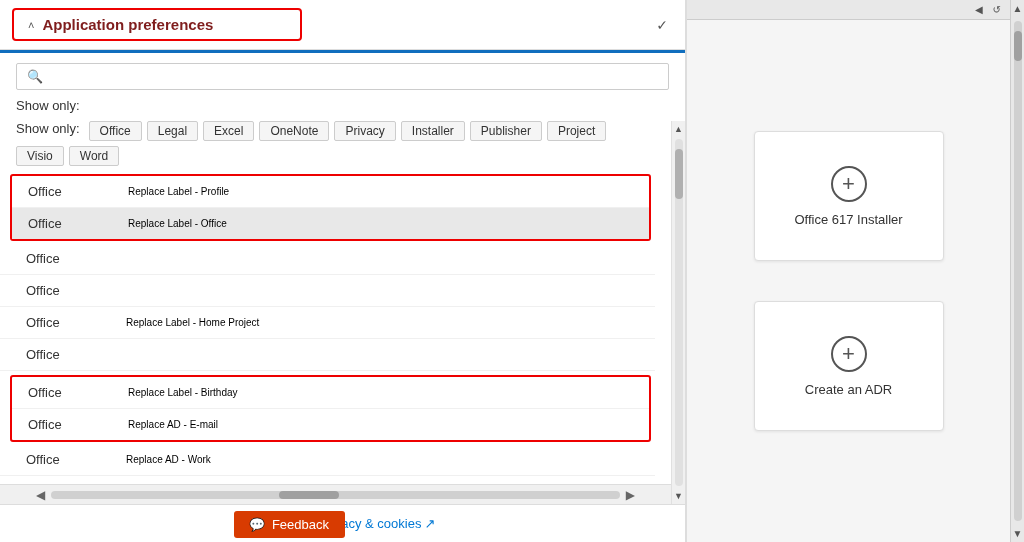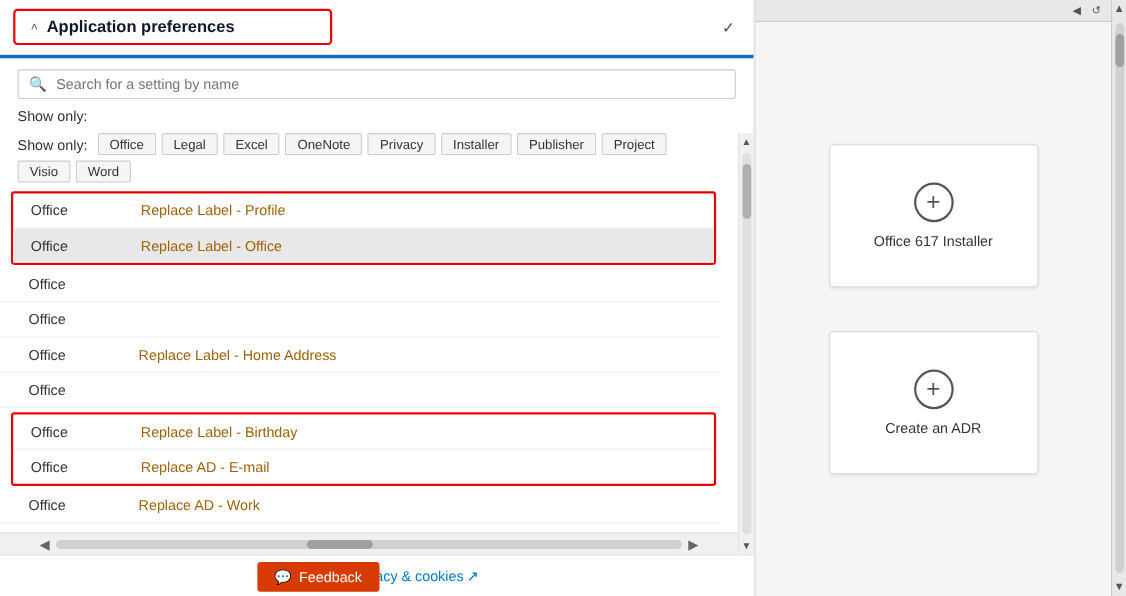--- a/index.html
+++ b/index.html
@@ -44,21 +44,21 @@
     }
 
     .header-title-box .chevron {
       font-size: 11px;
       color: #555;
     }
 
     .header-title {
       font-size: 15px;
       font-weight: 600;
-      color: #0f172a;
+      color: #7f1d1d;
     }
 
     .header-actions {
       display: flex;
       gap: 6px;
       align-items: center;
     }
 
     .header-icon-btn {
       background: none;
@@ -102,21 +102,21 @@
       font-size: 13px;
       color: #333;
       width: 100%;
       background: transparent;
     }
 
     
     .filter-row {
       padding: 0 16px 8px 16px;
       display: flex;
-      align-items: center;
+      align-items: flex-start;
       gap: 5px;
       flex-wrap: wrap;
     }
 
     .filter-label {
       font-size: 13px;
       color: #333;
       margin-right: 4px;
       font-weight: 500;
     }
@@ -176,22 +176,22 @@
       padding: 8px 16px;
     }
 
     .item-app {
       width: 100px;
       color: #333;
       font-size: 13px;
     }
 
     .item-label {
-      color: #a16207;
-      font-size: 13px;
+      color: #000000;
+      font-size: 10px;
     }
 
     
     .hscroll-area {
       height: 20px;
       background: #f0f0f0;
       border-top: 1px solid #ddd;
       display: flex;
       align-items: center;
       padding: 0 30px;
@@ -437,21 +437,20 @@
     </div>
     <div class="header-actions">
       <button class="header-icon-btn">✓</button>
     </div>
   </div>
   <div class="header-underline"></div>
 
   <div class="search-bar">
     <div class="search-input-wrapper">
       <span class="search-icon">🔍</span>
-      <input class="search-input" type="text" placeholder="Search for a setting by name" style="">
     </div>
   </div>
 
   <div class="filter-row">
     <span class="filter-label">Show only:</span>
   </div>
 
   <div class="left-content-wrapper">
     <div class="list-section">
 
@@ -483,21 +482,21 @@
         </div>
 
         <div class="list-item plain" style="padding-left:26px;">
           <span class="item-app">Office</span>
         </div>
         <div class="list-item plain" style="padding-left:26px;">
           <span class="item-app">Office</span>
         </div>
         <div class="list-item plain" style="padding-left:26px;">
           <span class="item-app">Office</span>
-          <span class="item-label">Replace Label - Home Address</span>
+          <span class="item-label">Replace Label - Home Project</span>
         </div>
         <div class="list-item plain" style="padding-left:26px;">
           <span class="item-app">Office</span>
         </div>
 
         <div class="bordered-group" style="margin-left:10px; margin-right:4px; margin-top:4px;">
           <div class="list-item">
             <span class="item-app">Office</span>
             <span class="item-label">Replace Label - Birthday</span>
           </div>

